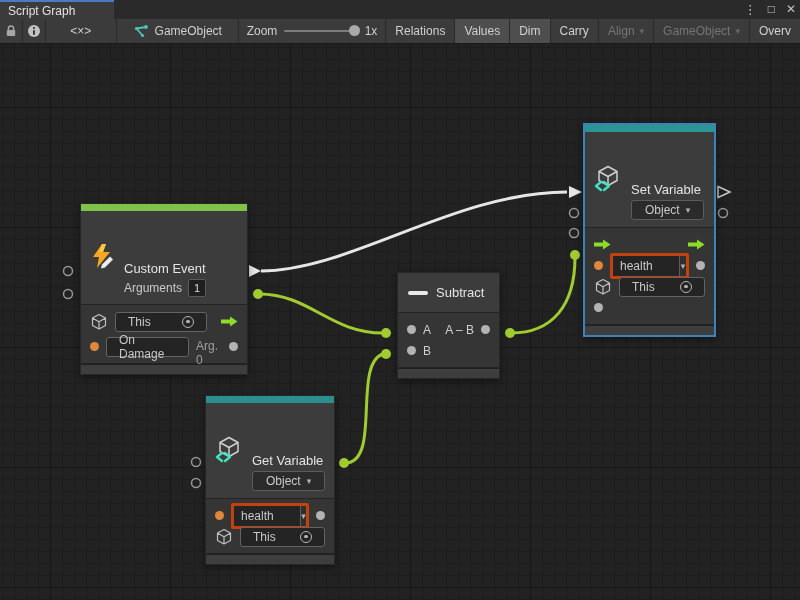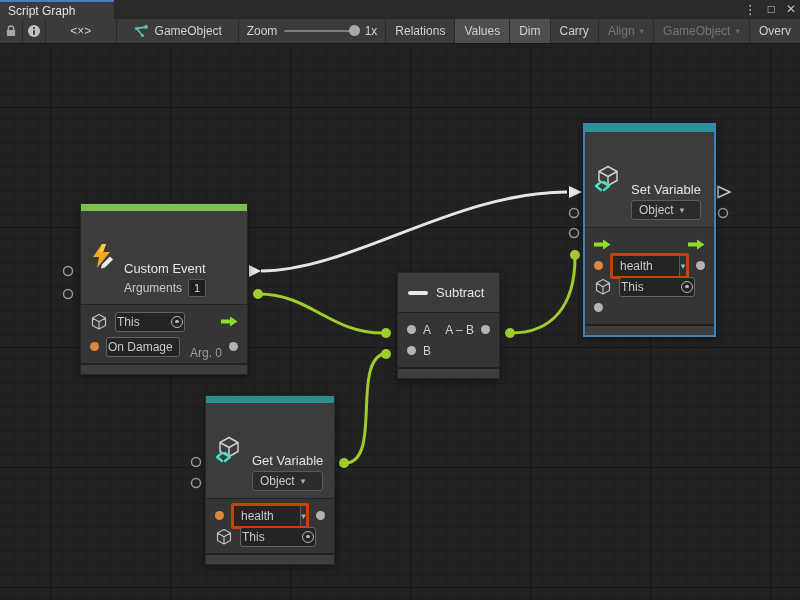--- a/index.html
+++ b/index.html
@@ -59,27 +59,27 @@
   .ntitle{font-size:13px;color:#e4e4e4;}
   .nbody{padding:6px 0;background:#353535;border-bottom:1px solid #232323;}
   .row{display:flex;align-items:center;height:21px;padding:0 9px;gap:7px;}
   .nfooter{height:9px;background:#3e3e3e;border-top:1px solid #202020;}
 
   .dot{width:9px;height:9px;border-radius:50%;flex:0 0 auto;}
   .dot.gray{background:#b3b3b3;}
   .dot.orange{background:#e0873c;}
   .spacer{margin-left:auto;}
 
-  .field{display:inline-flex;align-items:center;gap:6px;height:18px;padding:0 1px;
+  .field{display:inline-flex;align-items:center;gap:6px;height:18px;padding:0 12px;
          background:#242424;border:1px solid #636363;border-radius:3px;color:#c9c9c9;}
   .picker{width:10px;height:10px;border:1.5px solid #b5b5b5;border-radius:50%;position:relative;
           flex:0 0 auto;}
   .picker::after{content:"";position:absolute;left:50%;top:50%;width:3.5px;height:3.5px;
           margin:-1.75px 0 0 -1.75px;border-radius:50%;background:#b5b5b5;}
-  .drop{display:inline-flex;align-items:center;gap:6px;height:18px;padding:0 7px;
+  .drop{display:inline-flex;align-items:center;gap:6px;height:18px;padding:0 13px;
         background:#2b2b2b;border:1px solid #5c5c5c;border-radius:3px;color:#c9c9c9;}
   .drop .caret{font-size:9px;color:#b0b0b0;}
   .drop2{display:inline-flex;align-items:stretch;height:20px;border:3px solid #c2410c;
          border-radius:2px;background:#242424;color:#c9c9c9;overflow:hidden;}
   .drop2 .txt{display:flex;align-items:center;padding:0 7px;min-width:52px;}
   .drop2 .btn{display:flex;align-items:center;justify-content:center;width:20px;
          border-left:1px solid #5c5c5c;background:#2f2f2f;font-size:9px;color:#b0b0b0;}
   .argbox{display:inline-flex;align-items:center;justify-content:center;width:16px;height:16px;
           background:#1f1f1f;border:1px solid #5a5a5a;border-radius:2px;font-size:11px;color:#ddd;}
   .sublabel{color:#c9c9c9;}

